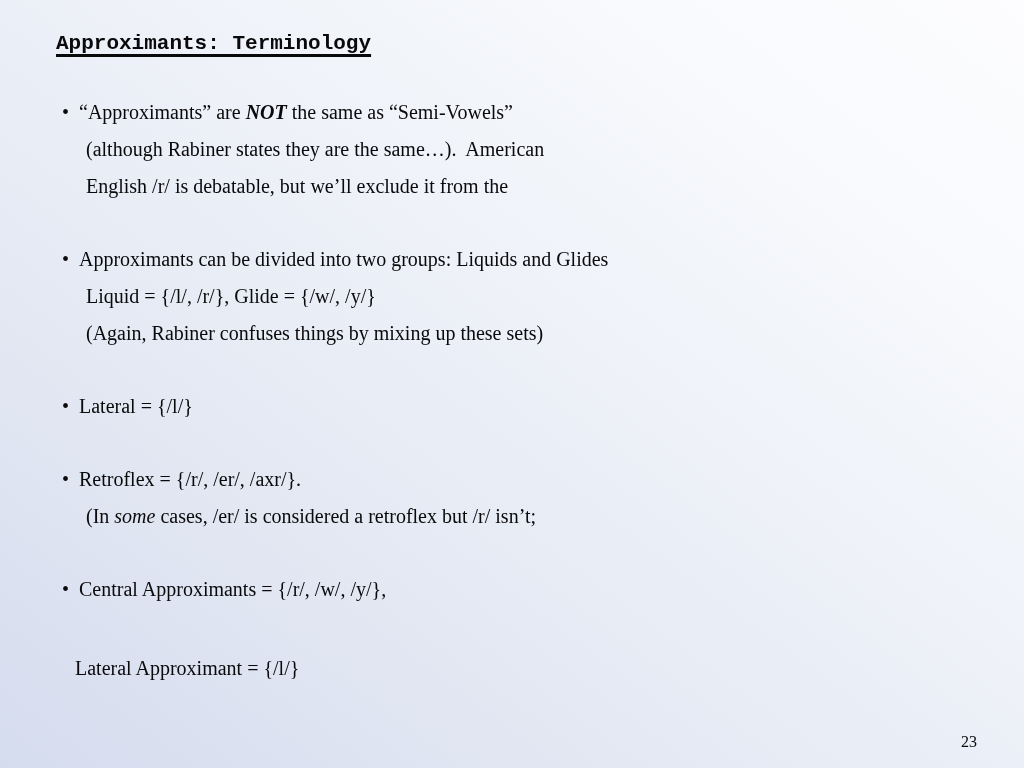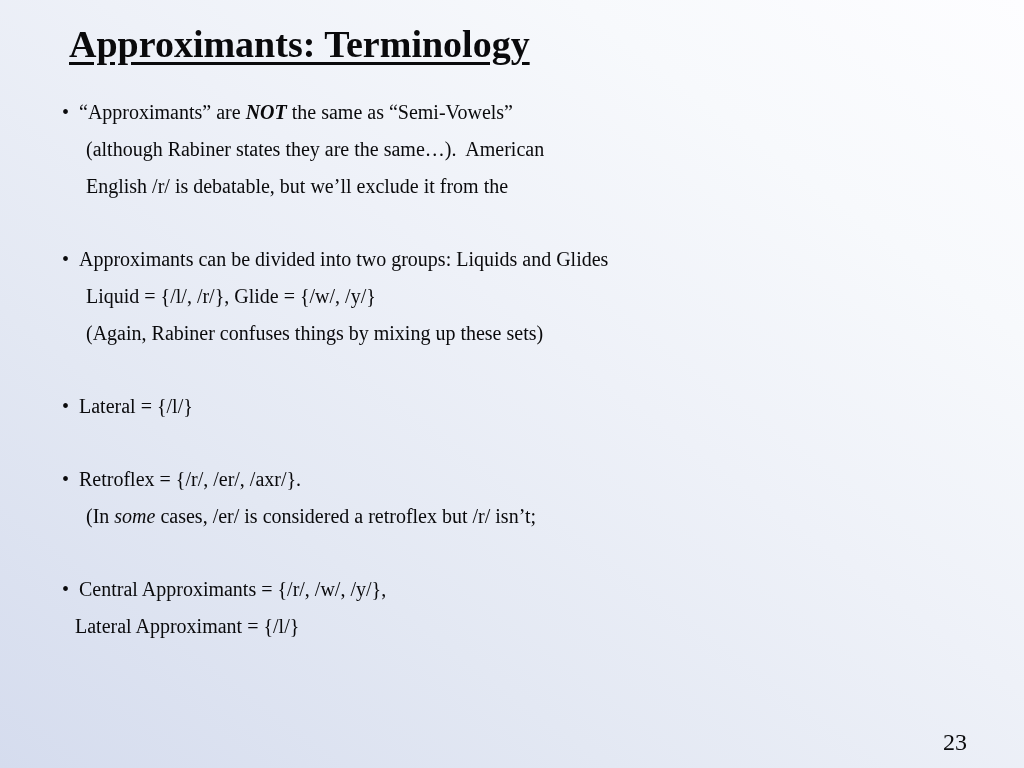--- a/index.html
+++ b/index.html
@@ -11,29 +11,30 @@
     width: 1024px;
     height: 768px;
     overflow: hidden;
     background: linear-gradient(to top right,
       #d5dcee 0%, #e3e8f3 30%, #eef1f8 55%, #f7f9fc 78%, #fdfdff 100%);
     font-family: "Liberation Serif", "DejaVu Serif", serif;
     color: #0a0a0c;
   }
   .title {
     position: absolute;
-    left: 69px;
+    left: 56px;
     top: 24px;
-    font-size: 38px;
+    font-size: 21px;
     font-weight: bold;
     line-height: 40px;
     text-decoration: underline;
     text-decoration-thickness: 2.5px;
     text-underline-offset: 5px;
     white-space: pre;
+    font-family: Liberation Mono, monospace;
   }
   .body {
     position: absolute;
     left: 62px;
     top: 94px;
     width: 950px;
   }
   .block {
     margin: 0 0 36px 0;
   }
@@ -43,37 +44,38 @@
   .line {
     font-size: 20px;
     line-height: 37px;
     white-space: pre;
   }
   .line.cont {
     padding-left: 24px;
   }
   .block:last-child .line.cont {
     padding-left: 13px;
+    margin-top: 42px;
   }
   .bullet {
     display: inline-block;
     margin-right: 10px;
   }
   .seg-bi {
     font-weight: bold;
     font-style: italic;
   }
   .seg-i {
     font-style: italic;
   }
   .page-number {
     position: absolute;
-    right: 57px;
+    right: 47px;
     top: 730px;
-    font-size: 24px;
+    font-size: 16px;
     line-height: 24px;
   }
 </style>
 </head>
 <body>
 
 <div class="slide">
   <div class="title">Approximants: Terminology</div>
 
   <div class="body">

